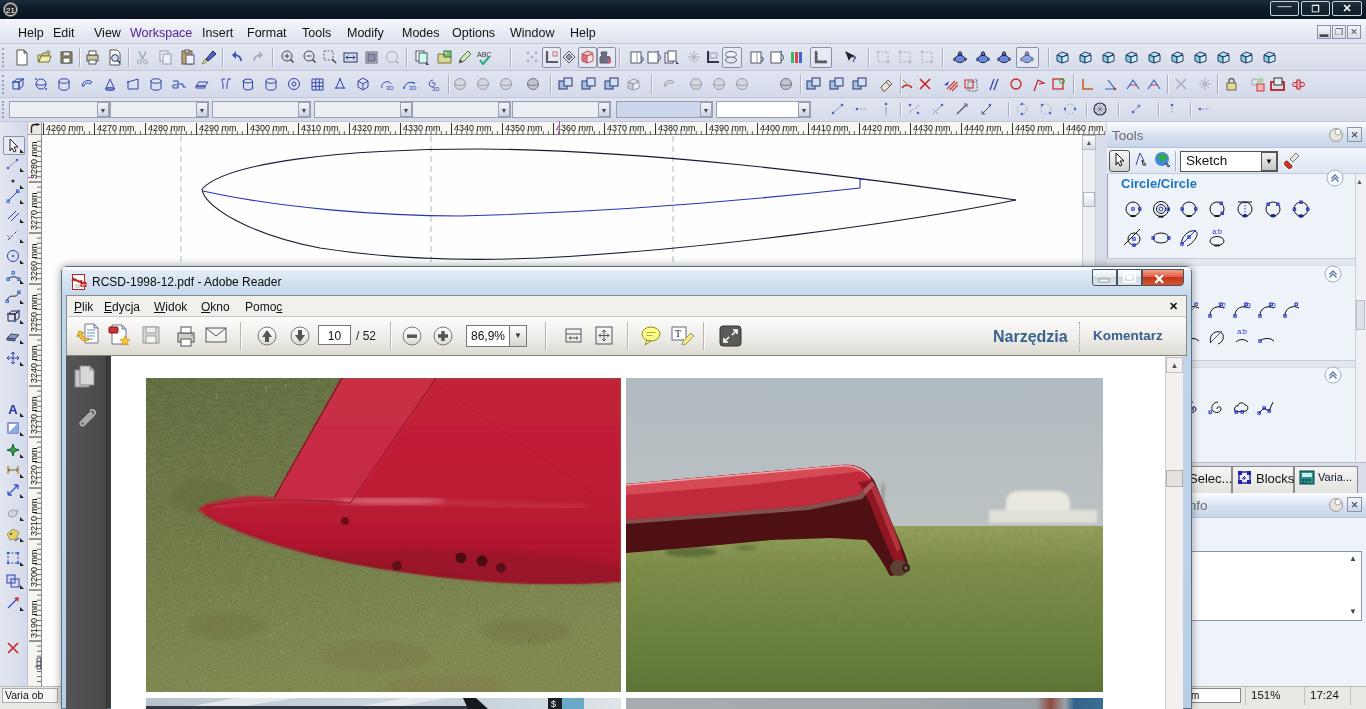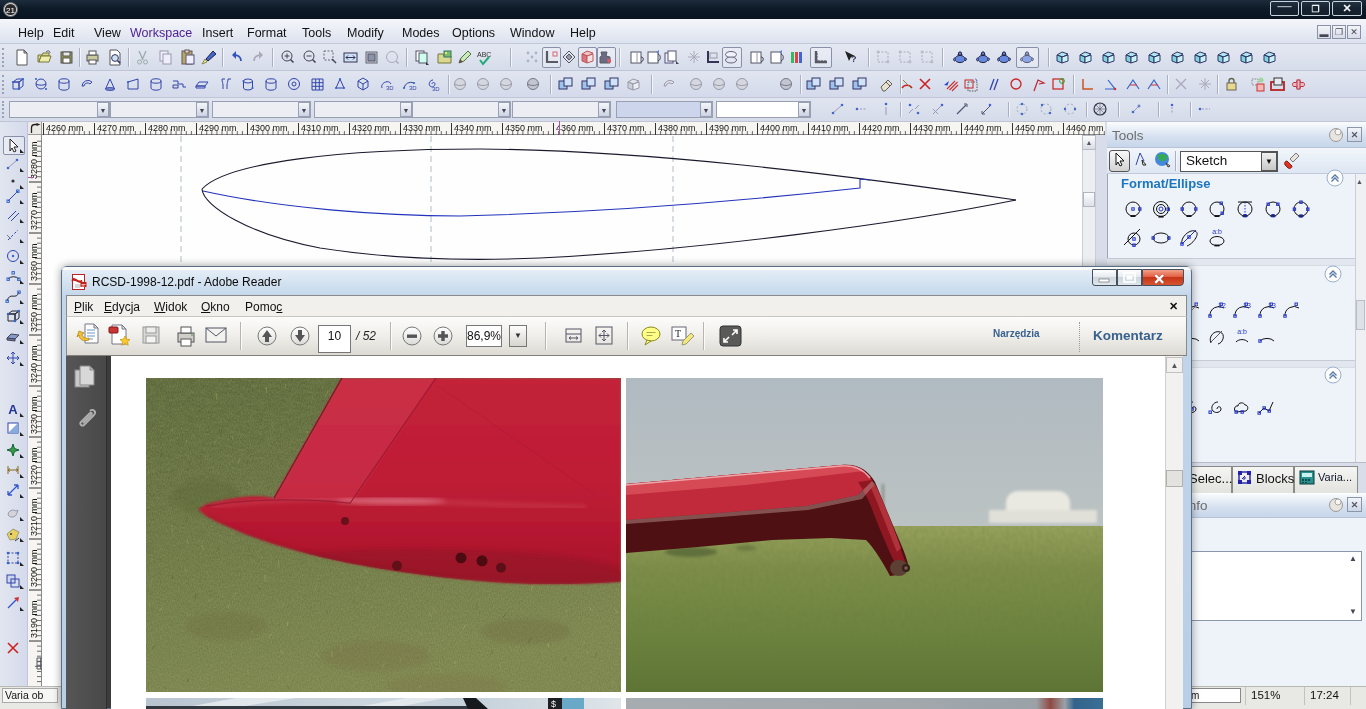--- a/index.html
+++ b/index.html
@@ -1181,21 +1181,21 @@
 <div style="position:absolute;left:1180px;top:151px;width:98px;height:21px;background:#fff;border:1.5px solid #555;"></div>
 <div style="position:absolute;left:1186px;top:153px;white-space:nowrap;font-size:13.5px;color:#111;">Sketch</div>
 <div style="position:absolute;left:1261px;top:152px;width:16px;height:19px;background:linear-gradient(#f0f0f0,#c8c8c8);border:1px solid #555;color:#111;font-size:8px;text-align:center;line-height:18px;">▼</div>
 <svg style="position:absolute;left:1282px;top:151px" width="19" height="20" viewBox="0 0 19 20">
       <path d="M5 10c-2 0-3 2-2 4l3 3c2 1 4 0 4-2z" fill="#dd3322" stroke="#821"></path>
       <path d="M8 8l6-6 3 3-6 6z" fill="#e8e4da" stroke="#777"></path>
     </svg>
 <div style="position:absolute;left:1355px;top:174px;width:11px;height:319px;background:#eef0f4;border-left:1px solid #ccd;"></div>
 <div style="position:absolute;left:1356px;top:178px;white-space:nowrap;font-size:7px;color:#556;">▲</div>
 <div style="position:absolute;left:1356px;top:300px;width:9px;height:30px;background:#dde1e8;border:1px solid #b8bdc8;"></div>
-<div style="position:absolute;left:1121px;top:176px;white-space:nowrap;font-size:13px;font-weight:700;color:#1b75bf;">Format/Ellipse</div>
+<div style="position:absolute;left:1121px;top:176px;white-space:nowrap;font-size:13px;font-weight:700;color:#1b75bf;">Circle/Circle</div>
 <svg style="position:absolute;left:1326px;top:169px" width="18" height="18" viewBox="0 0 18 18">
       <circle cx="9" cy="9" r="8" fill="#fdfdfe" stroke="#9ab0cc"></circle>
       <path d="M5.5 9.5L9 6l3.5 3.5M5.5 12.5L9 9l3.5 3.5" fill="none" stroke="#5577aa" stroke-width="1.3"></path>
     </svg>
 <svg style="position:absolute;left:1122px;top:199px" width="22" height="21" viewBox="0 0 22 21">
       <circle cx="11" cy="10" r="7" fill="none" stroke="#111"></circle>
       <rect x="8.5" y="16.2" width="5" height="1.8" fill="#111"></rect>
       <rect x="9.8" y="8.8" width="2.4" height="2.4" fill="none" stroke="#2233cc"></rect>
       <rect x="16.6" y="8.8" width="2.4" height="2.4" fill="none" stroke="#2233cc"></rect>
     </svg>
@@ -1455,32 +1455,32 @@
           <stop offset="1" stop-color="#d8d8d5"></stop>
         </linearGradient>
       </defs>
       <circle cx="10" cy="10" r="9" fill="url(#gb)" stroke="#777"></circle>
       <path d="M10 4l5 7h-3v5h-4v-5H5z" fill="#555"></path>
     </svg>
 <svg style="position:absolute;left:290px;top:326px" width="20" height="20">
       <circle cx="10" cy="10" r="9" fill="url(#gb)" stroke="#777"></circle>
       <path d="M10 16l5-7h-3V4h-4v5H5z" fill="#555"></path>
     </svg>
-<div style="position:absolute;left:318px;top:325px;width:33px;height:28px;background:#fff;border:1px solid #777;font-size:12px;color:#111;text-align:center;line-height:20px;">10</div>
-<div style="position:absolute;left:356px;top:329px;white-space:nowrap;font-size:12px;color:#222;font-style:italic;">/ 52</div>
+<div style="position:absolute;left:318px;top:325px;width:33px;height:20px;background:#fff;border:1px solid #777;font-size:12px;color:#111;text-align:center;line-height:20px;">10</div>
+<div style="position:absolute;left:356px;top:329px;white-space:nowrap;font-size:12px;color:#222;">/ 52</div>
 <div style="position:absolute;left:390px;top:322px;width:1px;height:28px;background:#b8b5ae;box-shadow:1px 0 0 #fbfbf9;"></div>
 <svg style="position:absolute;left:402px;top:326px" width="20" height="20">
       <circle cx="10" cy="10" r="9" fill="url(#gb)" stroke="#777"></circle>
       <rect x="5" y="8.5" width="10" height="3.4" fill="#555"></rect>
     </svg>
 <svg style="position:absolute;left:433px;top:326px" width="20" height="20">
       <circle cx="10" cy="10" r="9" fill="url(#gb)" stroke="#777"></circle>
       <path d="M8.3 5h3.4v3.3H15v3.4h-3.3V15H8.3v-3.3H5V8.3h3.3z" fill="#555"></path>
     </svg>
-<div style="position:absolute;left:466px;top:325px;width:36px;height:22px;background:#fff;border:1px solid #777;font-size:12px;color:#111;text-align:center;line-height:20px;">86,9%</div>
+<div style="position:absolute;left:466px;top:325px;width:44px;height:22px;background:#fff;border:1px solid #777;font-size:12px;color:#111;text-align:center;line-height:20px;">86,9%</div>
 <div style="position:absolute;left:509px;top:325px;width:18px;height:22px;background:linear-gradient(#fdfdfc,#d8d5ce);border:1px solid #777;color:#333;font-size:8px;text-align:center;line-height:20px;">▼</div>
 <div style="position:absolute;left:545px;top:322px;width:1px;height:28px;background:#b8b5ae;box-shadow:1px 0 0 #fbfbf9;"></div>
 <svg style="position:absolute;left:565px;top:326px" width="18" height="20" viewBox="0 0 18 20">
       <rect x="1" y="3" width="15" height="13" fill="none" stroke="#556"></rect>
       <path d="M1 8h15M4 12h9M4 12l2-1.5M4 12l2 1.5M13 12l-2-1.5M13 12l-2 1.5" stroke="#556" fill="none"></path>
     </svg>
 <svg style="position:absolute;left:595px;top:326px" width="18" height="20" viewBox="0 0 18 20">
       <rect x="1" y="1" width="16" height="17" fill="none" stroke="#556"></rect>
       <path d="M9 4v11M4 9.5h10M9 4l-2 2M9 4l2 2M9 15l-2-2M9 15l2-2M4 9.5l2-2M4 9.5l2 2M14 9.5l-2-2M14 9.5l-2 2" stroke="#556" fill="none"></path>
     </svg>
@@ -1493,21 +1493,21 @@
 <svg style="position:absolute;left:671px;top:325px" width="24" height="21" viewBox="0 0 24 21">
       <rect x="1" y="2" width="14" height="13" fill="#fff" stroke="#667"></rect>
       <text x="4" y="12" font-size="10" fill="#223" font-family="Liberation Serif">T</text>
       <path d="M12 16l8-8 3 3-8 8-4 1z" fill="#f4e87a" stroke="#997"></path>
     </svg>
 <div style="position:absolute;left:703px;top:322px;width:1px;height:28px;background:#b8b5ae;box-shadow:1px 0 0 #fbfbf9;"></div>
 <svg style="position:absolute;left:719px;top:325px" width="23" height="22" viewBox="0 0 23 22">
       <rect x="1" y="1" width="21" height="20" rx="3" fill="#5a5a58" stroke="#333"></rect>
       <path d="M5 13v4h4M18 9V5h-4M5 17l5-5M18 5l-5 5" stroke="#fff" stroke-width="1.6" fill="none"></path>
     </svg>
-<div style="position:absolute;left:993px;top:328px;white-space:nowrap;font-size:10px;font-weight:700;color:#39618e;">Narzędzia</div>
+<div style="position:absolute;left:993px;top:328px;white-space:nowrap;font-size:16px;font-weight:700;color:#39618e;">Narzędzia</div>
 <div style="position:absolute;left:1079px;top:322px;width:1px;height:30px;border-left:1px dotted #999;"></div>
 <div style="position:absolute;left:1093px;top:328px;white-space:nowrap;font-size:13.5px;font-weight:700;color:#39618e;">Komentarz</div>
 <div style="position:absolute;left:66px;top:356px;width:1117px;height:352px;background:#3c3c3c;"></div>
 <div style="position:absolute;left:66px;top:356px;width:41px;height:353px;background:linear-gradient(90deg,#565656,#484848);border-right:1px solid #2e2e2e;"></div>
 <svg style="position:absolute;left:73px;top:364px" width="24" height="26" viewBox="0 0 24 26">
       <rect x="2" y="6" width="14" height="17" fill="#c8c8c8" stroke="#888"></rect>
       <path d="M7 2h10l4 4v15H7z" fill="#d8d8d8" stroke="#888"></path>
       <path d="M17 2l4 4h-4z" fill="#b8b8b8" stroke="#888"></path>
     </svg>
 <svg style="position:absolute;left:76px;top:407px" width="22" height="26" viewBox="0 0 22 26">

